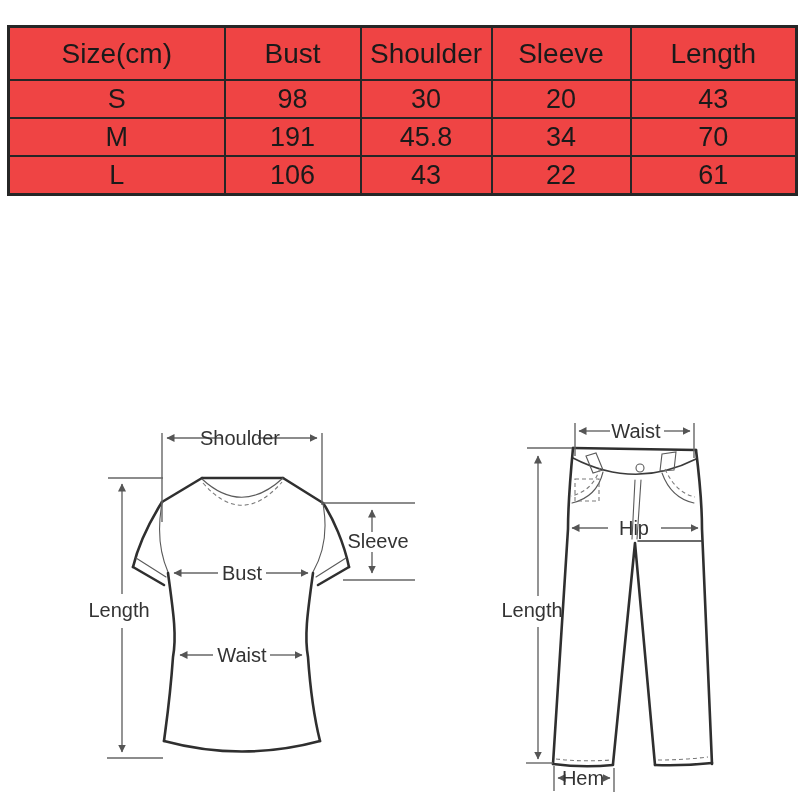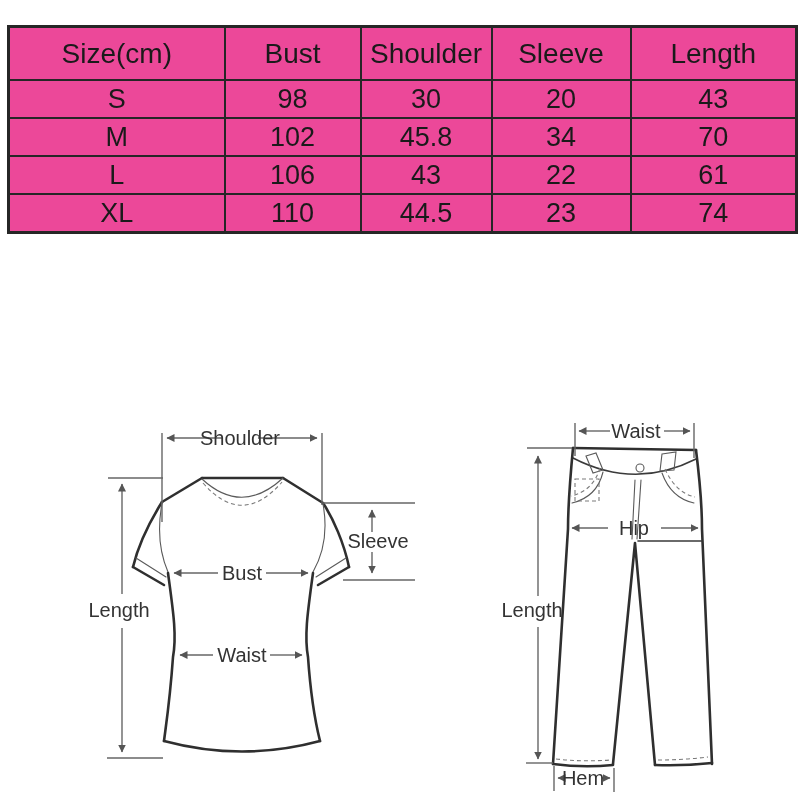--- a/index.html
+++ b/index.html
@@ -4,21 +4,21 @@
 <style>
   html,body{margin:0;padding:0;}
   body{
     width:800px;height:800px;background:#ffffff;position:relative;
     font-family:"Liberation Sans",sans-serif;color:#1a1a1a;overflow:hidden;
   }
   
   .size-table{
     position:absolute;left:7px;top:25px;width:788px;
     border-collapse:collapse;table-layout:fixed;
-    border:3px solid #262626;background:#ec4899;
+    border:3px solid #262626;background:#ef4444;
   }
   .size-table th,.size-table td{
     border:2px solid #262626;text-align:center;vertical-align:middle;
     font-weight:400;padding:0;overflow:hidden;white-space:nowrap;
   }
   .size-table th{height:51px;font-size:28px;}
   .size-table td{height:36px;font-size:27px;}
   
   .diagram-wrap{position:absolute;left:0;top:410px;width:800px;height:390px;}
   .outline{stroke:#2f2f2f;stroke-width:2.6;fill:none;stroke-linecap:round;stroke-linejoin:round;}
@@ -51,38 +51,31 @@
   <tbody>
     <tr>
       <td>S</td>
       <td>98</td>
       <td>30</td>
       <td>20</td>
       <td>43</td>
     </tr>
     <tr>
       <td>M</td>
-      <td>102</td>
+      <td>191</td>
       <td>45.8</td>
       <td>34</td>
       <td>70</td>
     </tr>
     <tr>
       <td>L</td>
       <td>106</td>
       <td>43</td>
       <td>22</td>
       <td>61</td>
-    </tr>
-    <tr>
-      <td>XL</td>
-      <td>110</td>
-      <td>44.5</td>
-      <td>23</td>
-      <td>74</td>
     </tr>
   </tbody>
 </table>
 
 <div class="diagram-wrap">
 <svg width="800" height="390" viewBox="0 0 800 390" xmlns="http://www.w3.org/2000/svg">
   <defs>
     <marker id="ah" orient="auto" markerWidth="10" markerHeight="9" refX="7.5" refY="4" markerUnits="userSpaceOnUse">
       <path d="M0,0 L8,4 L0,8 Z" fill="#555555"></path>
     </marker>

